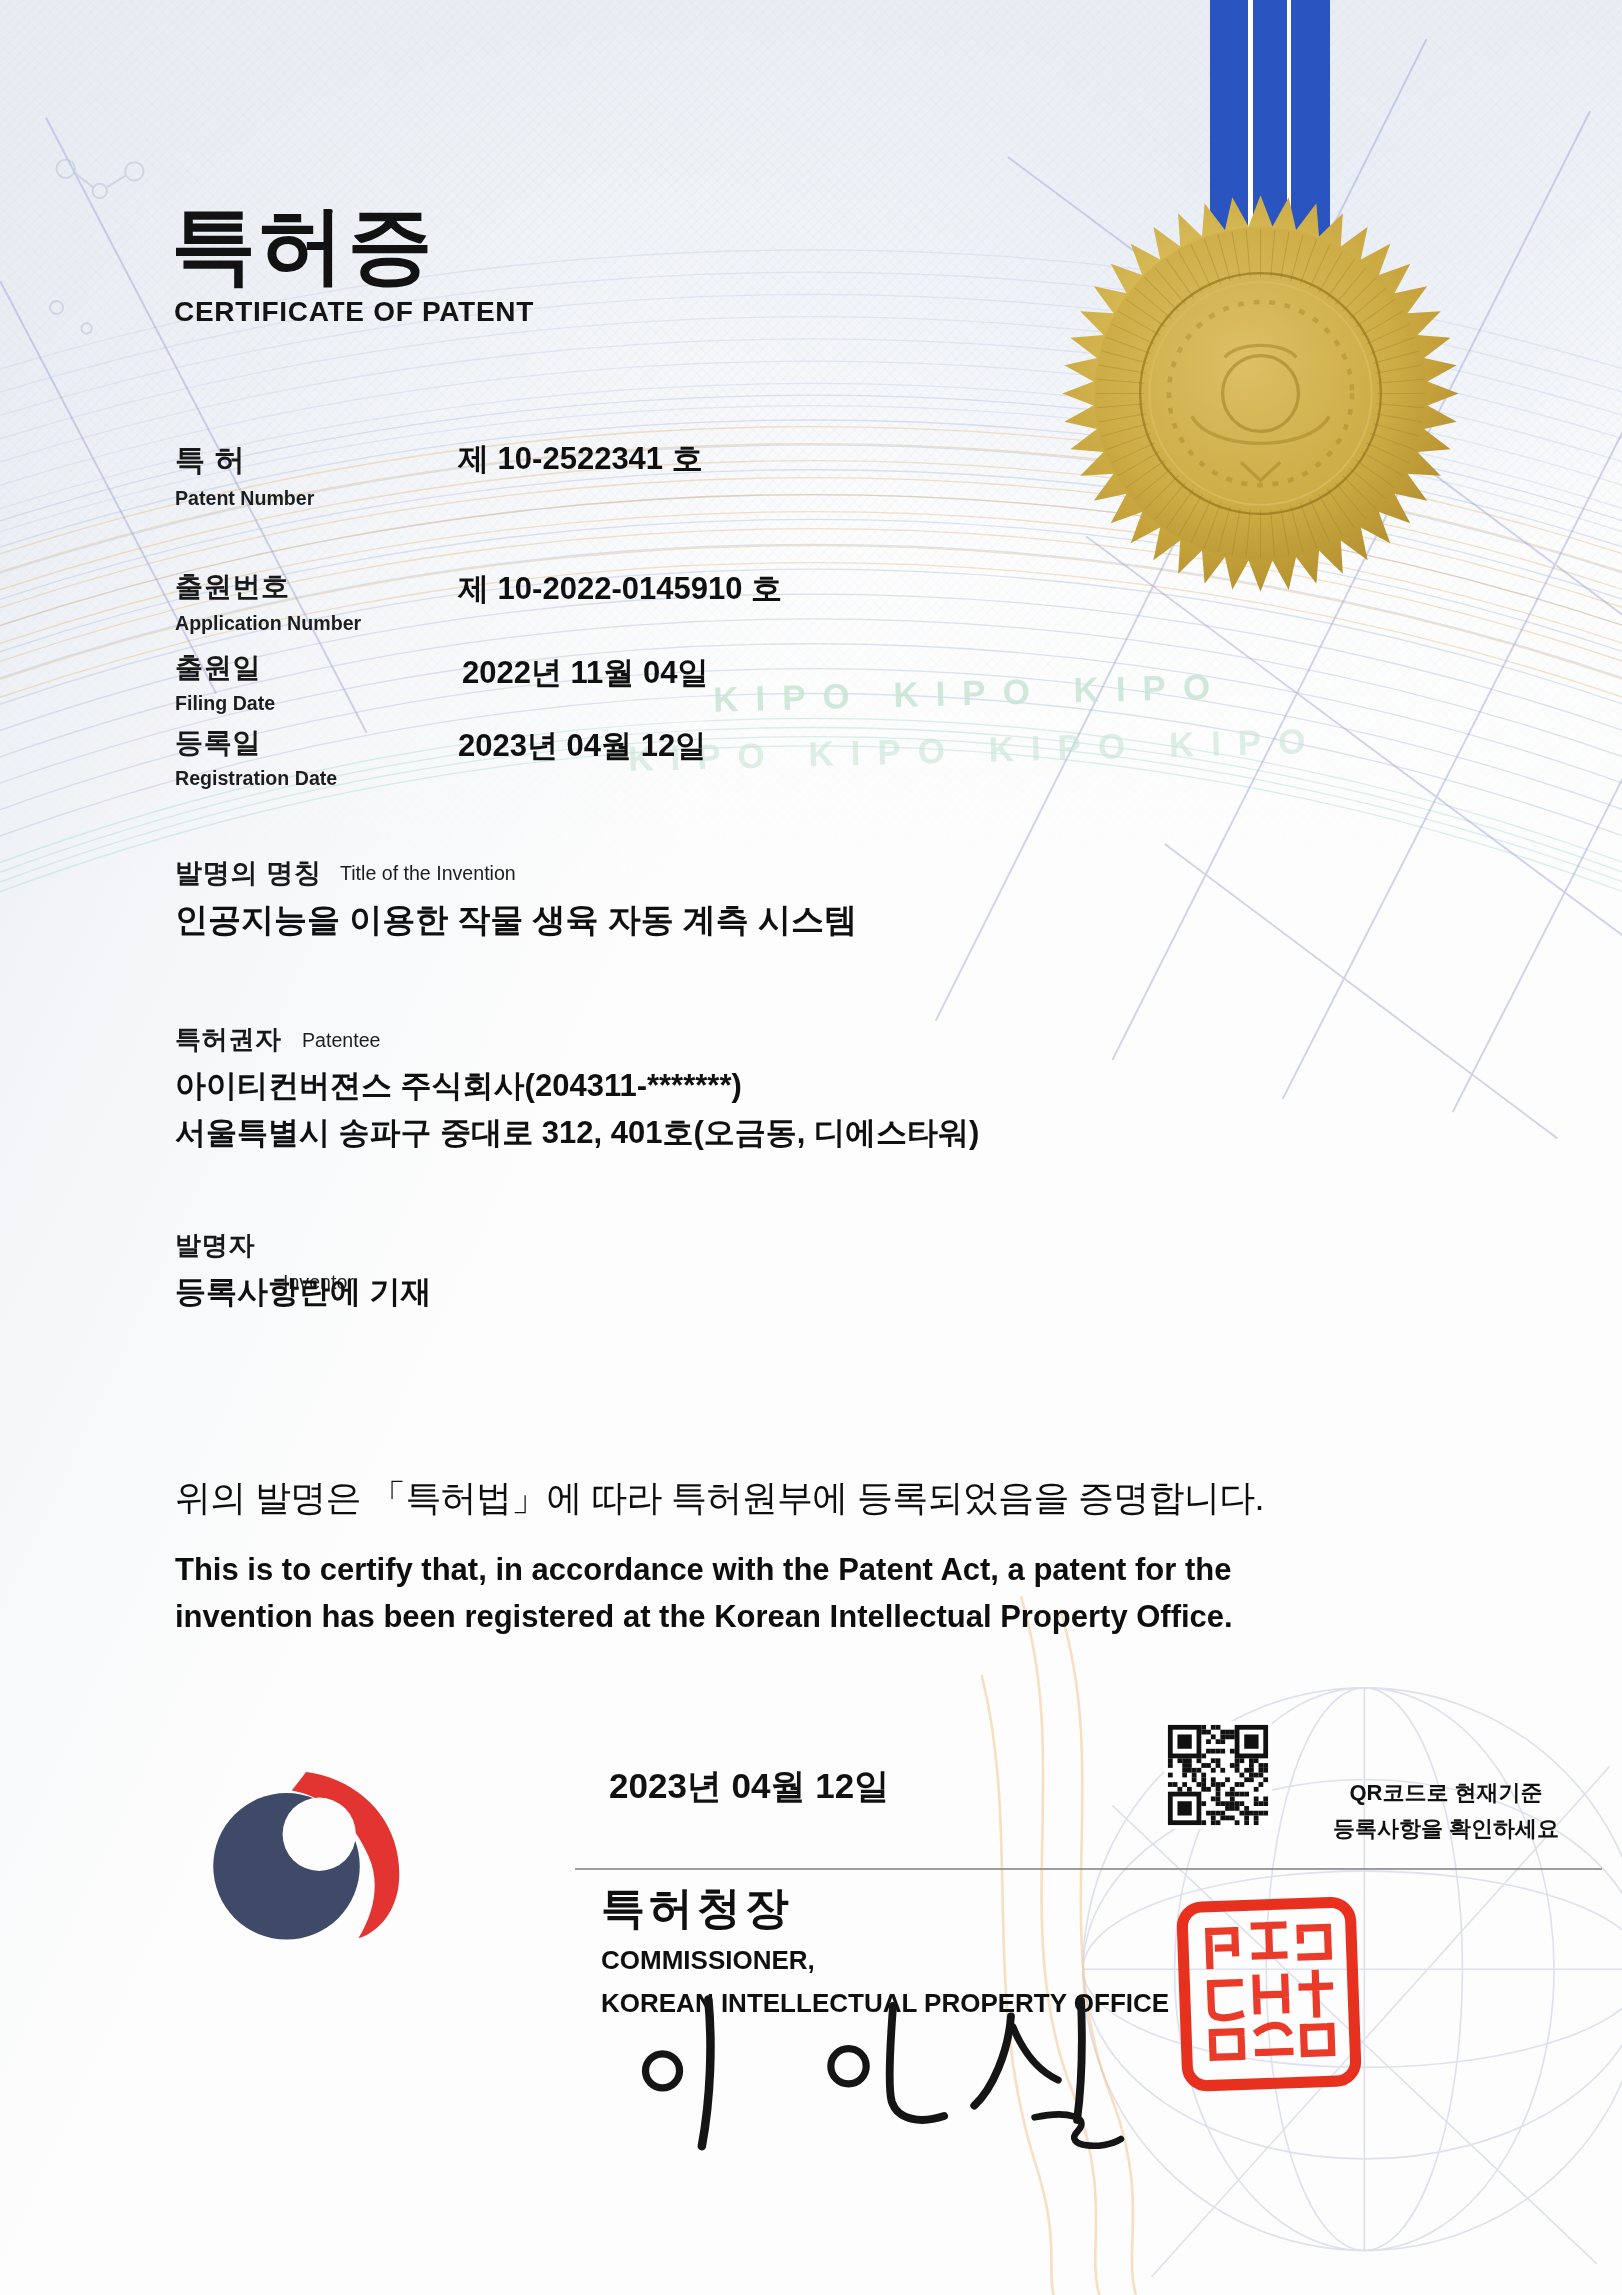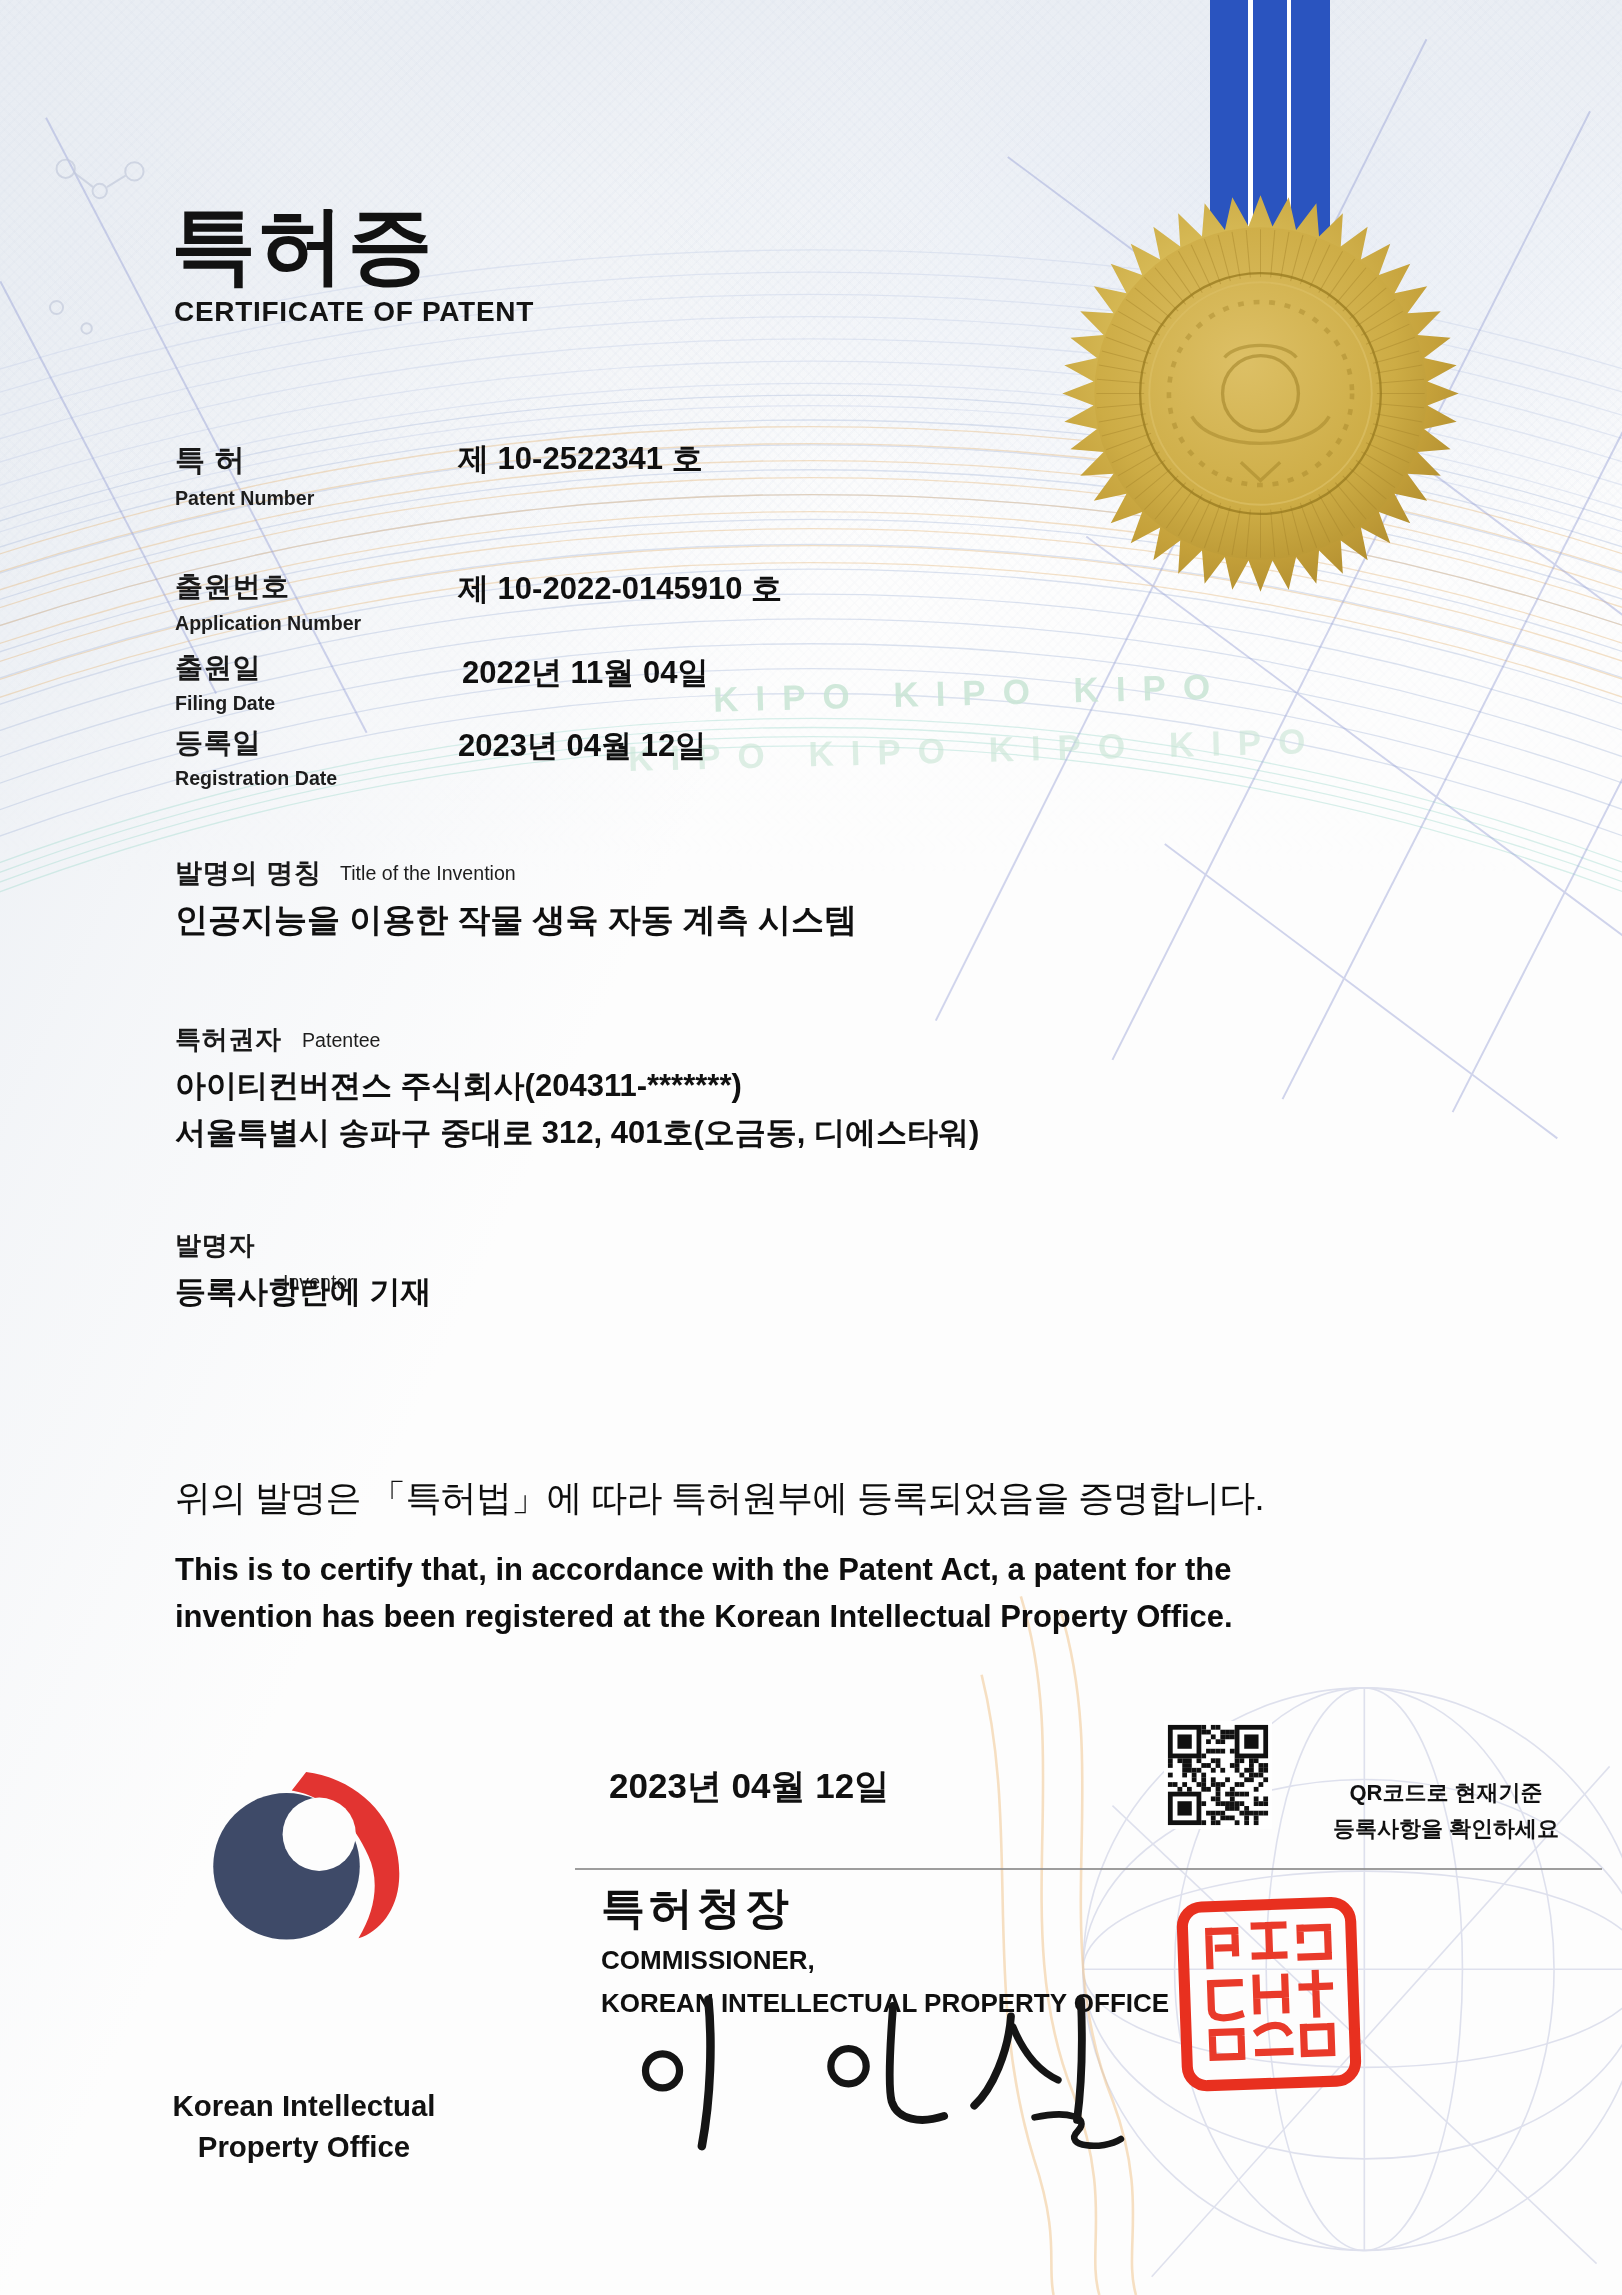--- a/index.html
+++ b/index.html
@@ -490,19 +490,15 @@
       <path d="M192,142 h42 M213,122 v62"></path>
       <path d="M192,204 h42 M192,204 v40 h42 v-40"></path>
     </g>
   </svg>
 
   <svg class="abs" style="left:208px;top:1768px;" width="193" height="177" viewBox="0 0 295 270">
     <path d="M150,6 C232,16 298,82 292,172 C289,216 263,250 230,260 C257,216 262,170 245,134 C224,84 184,44 128,34 Z" fill="var(--emblem-red)"></path>
     <circle cx="120" cy="150" r="112" fill="var(--emblem-navy)"></circle>
     <circle cx="170" cy="101" r="56" fill="#fdfdfd"></circle>
   </svg>
-  <div class="abs office-en" style="left:147px;top:2085px;">
-    <div>Korean Intellectual</div>
-    <div>Property Office</div>
-  </div>
 
 </div>
 
 
 </body></html>

